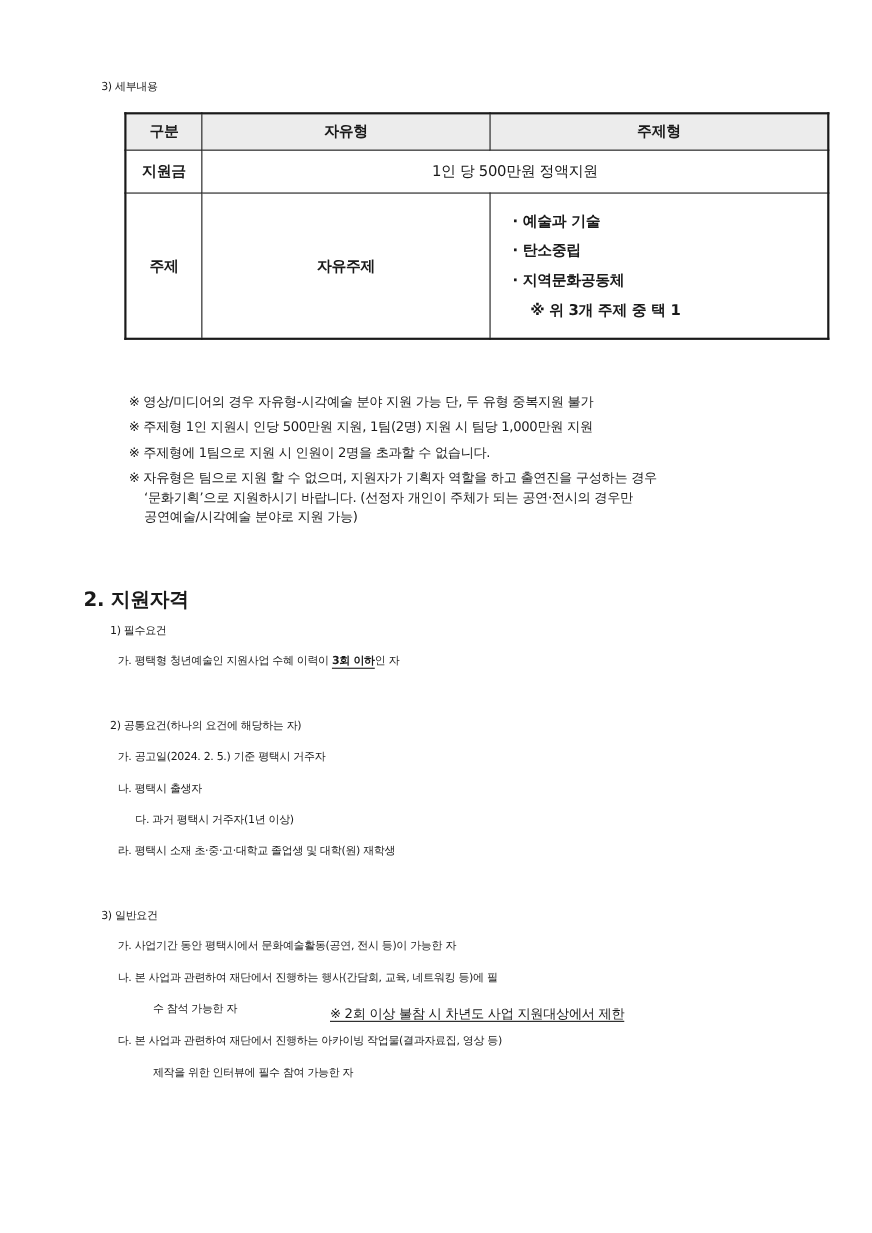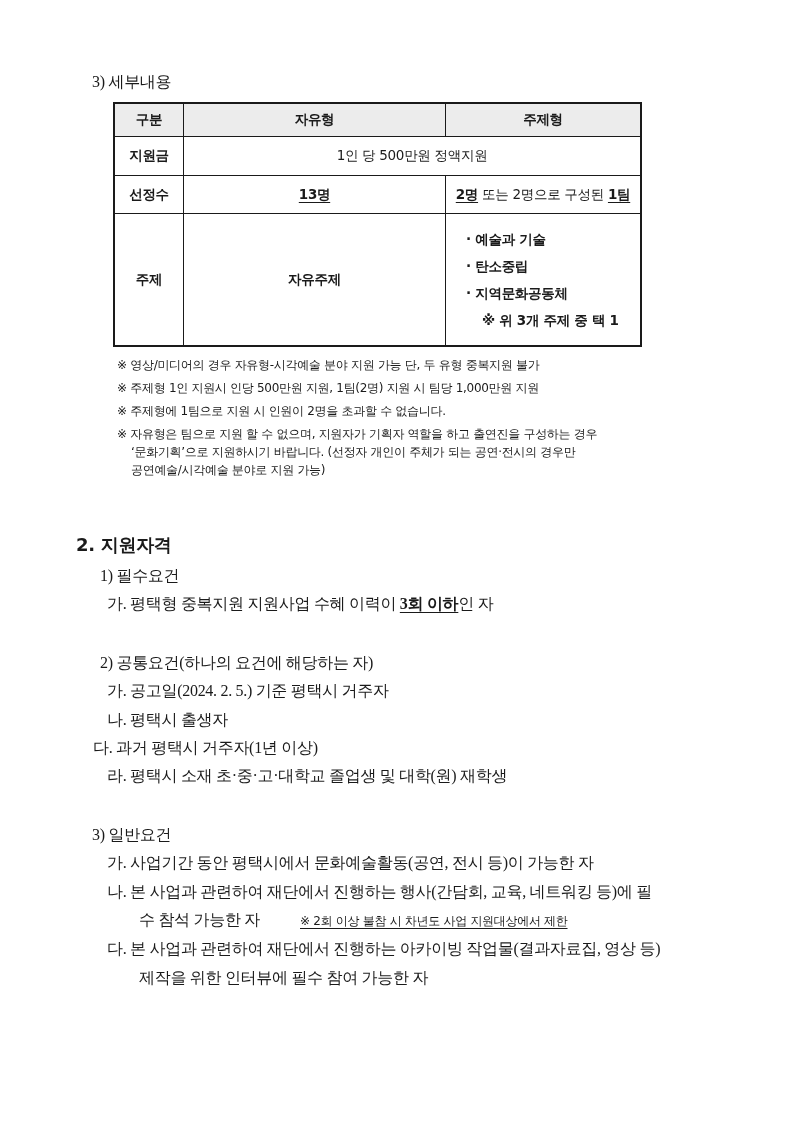--- a/index.html
+++ b/index.html
@@ -1,25 +1,25 @@
 <!DOCTYPE html>
 <html><head>
 <meta charset="utf-8">
 <style>
   html, body { margin:0; padding:0; background:#ffffff; }
   body { width:793px; height:1121px; position:relative; overflow:hidden;
          font-family:"DejaVu Sans","Liberation Sans",sans-serif; color:#1a1a1a; }
   .abs { position:absolute; white-space:nowrap; }
-  .t15 { font-size:16px; letter-spacing:-0.3px;font-family:Liberation Serif, serif; }
+  .t15 { font-size:10px; letter-spacing:-0.3px; }
   .note { font-size:12px; letter-spacing:-0.3px; }
   .h2 { font-size:18px; font-weight:bold; letter-spacing:-0.3px;text-align:right; }
   .ub { font-weight:bold; text-decoration:underline; text-underline-offset:3px; }
   .ul { text-decoration:underline; text-underline-offset:3px; }
 
-  table.detail { position:absolute; left:113px; top:102px; width:529px;
+  table.detail { position:absolute; left:113px; top:102px; width:641px;
                  border-collapse:collapse; font-size:13.5px; letter-spacing:-0.3px; }
   table.detail td, table.detail th { border:1px solid #1a1a1a; text-align:center; padding:0; }
   table.detail { border:2px solid #1a1a1a; }
   table.detail th { background:#ececec; font-weight:bold; height:32px; }
   table.detail td.label { font-weight:bold; width:68px; }
   table.detail tr.r1 td { height:38px; }
   table.detail tr.r2 td { height:37px; }
   table.detail tr.r3 td { height:131px;font-weight:bold; }
   td.topics { text-align:left !important; padding-left:20px !important; }
   td.topics div { height:27px; line-height:27px; }
@@ -34,25 +34,20 @@
   <tbody>
       <tr>
     <th>구분</th>
     <th style="width:261px;margin-top:12px;">자유형</th>
     <th>주제형</th>
   </tr>
   <tr class="r1">
     <td class="label">지원금</td>
     <td colspan="2">1인 당 500만원 정액지원</td>
   </tr>
-  <tr class="r2">
-    <td class="label">선정수</td>
-    <td><span class="ub">13명</span></td>
-    <td><span class="ub">2명</span><span style="white-space:pre;"> 또는 2명으로 구성된 </span><span class="ub">1팀</span></td>
-  </tr>
   <tr class="r3">
     <td class="label">주제</td>
     <td>자유주제</td>
     <td class="topics">
       <div>· 예술과 기술</div>
       <div>· 탄소중립</div>
       <div>· 지역문화공동체</div>
       <div class="pick">※ 위 3개 주제 중 택 1</div>
     </td>
   </tr>
@@ -62,26 +57,26 @@
 <div class="abs note" style="left:117px;top:357px;">※ 영상/미디어의 경우 자유형-시각예술 분야 지원 가능 단, 두 유형 중복지원 불가</div>
 <div class="abs note" style="left:117px;top:380px;">※ 주제형 1인 지원시 인당 500만원 지원, 1팀(2명) 지원 시 팀당 1,000만원 지원</div>
 <div class="abs note" style="left:117px;top:403px;">※ 주제형에 1팀으로 지원 시 인원이 2명을 초과할 수 없습니다.</div>
 <div class="abs note" style="left:117px;top:426px;">※ 자유형은 팀으로 지원 할 수 없으며, 지원자가 기획자 역할을 하고 출연진을 구성하는 경우</div>
 <div class="abs note" style="left:131px;top:444px;">‘문화기획’으로 지원하시기 바랍니다. (선정자 개인이 주체가 되는 공연·전시의 경우만</div>
 <div class="abs note" style="left:131px;top:462px;">공연예술/시각예술 분야로 지원 가능)</div>
 
 <div class="abs h2" style="left:76px;top:533px;">2.  지원자격</div>
 
 <div class="abs t15" style="left:100px;top:566px;">1)  필수요건</div>
-<div class="abs t15" style="left:107px;top:594px;"><span style="white-space:pre;">가. 평택형 중복지원 지원사업 수혜 이력이 </span><span class="ub">3회 이하</span><span>인 자</span></div>
+<div class="abs t15" style="left:107px;top:594px;"><span style="white-space:pre;">가. 평택형 청년예술인 지원사업 수혜 이력이 </span><span class="ub">3회 이하</span><span>인 자</span></div>
 
 <div class="abs t15" style="left:100px;top:653px;">2)  공통요건(하나의 요건에 해당하는 자)</div>
 <div class="abs t15" style="left:107px;top:681px;">가. 공고일(2024. 2. 5.) 기준 평택시 거주자</div>
 <div class="abs t15" style="left:107px;top:710px;">나. 평택시 출생자</div>
-<div class="abs t15" style="left:93px;top:738px;">다. 과거 평택시 거주자(1년 이상)</div>
+<div class="abs t15" style="left:123px;top:738px;">다. 과거 평택시 거주자(1년 이상)</div>
 <div class="abs t15" style="left:107px;top:766px;">라. 평택시 소재 초·중·고·대학교 졸업생 및 대학(원) 재학생</div>
 
 <div class="abs t15" style="left:92px;top:825px;">3)  일반요건</div>
 <div class="abs t15" style="left:107px;top:853px;">가. 사업기간 동안 평택시에서 문화예술활동(공연, 전시 등)이 가능한 자</div>
 <div class="abs t15" style="left:107px;top:882px;text-align:center;">나. 본 사업과 관련하여 재단에서 진행하는 행사(간담회, 교육, 네트워킹 등)에 필</div>
 <div class="abs t15" style="left:139px;top:910px;">수 참석 가능한 자</div>
 <div class="abs note ul" style="left:300px;top:913px;">※ 2회 이상 불참 시 차년도 사업 지원대상에서 제한</div>
 <div class="abs t15" style="left:107px;top:939px;">다. 본 사업과 관련하여 재단에서 진행하는 아카이빙 작업물(결과자료집, 영상 등)</div>
 <div class="abs t15" style="left:139px;top:968px;">제작을 위한 인터뷰에 필수 참여 가능한 자</div>
 

